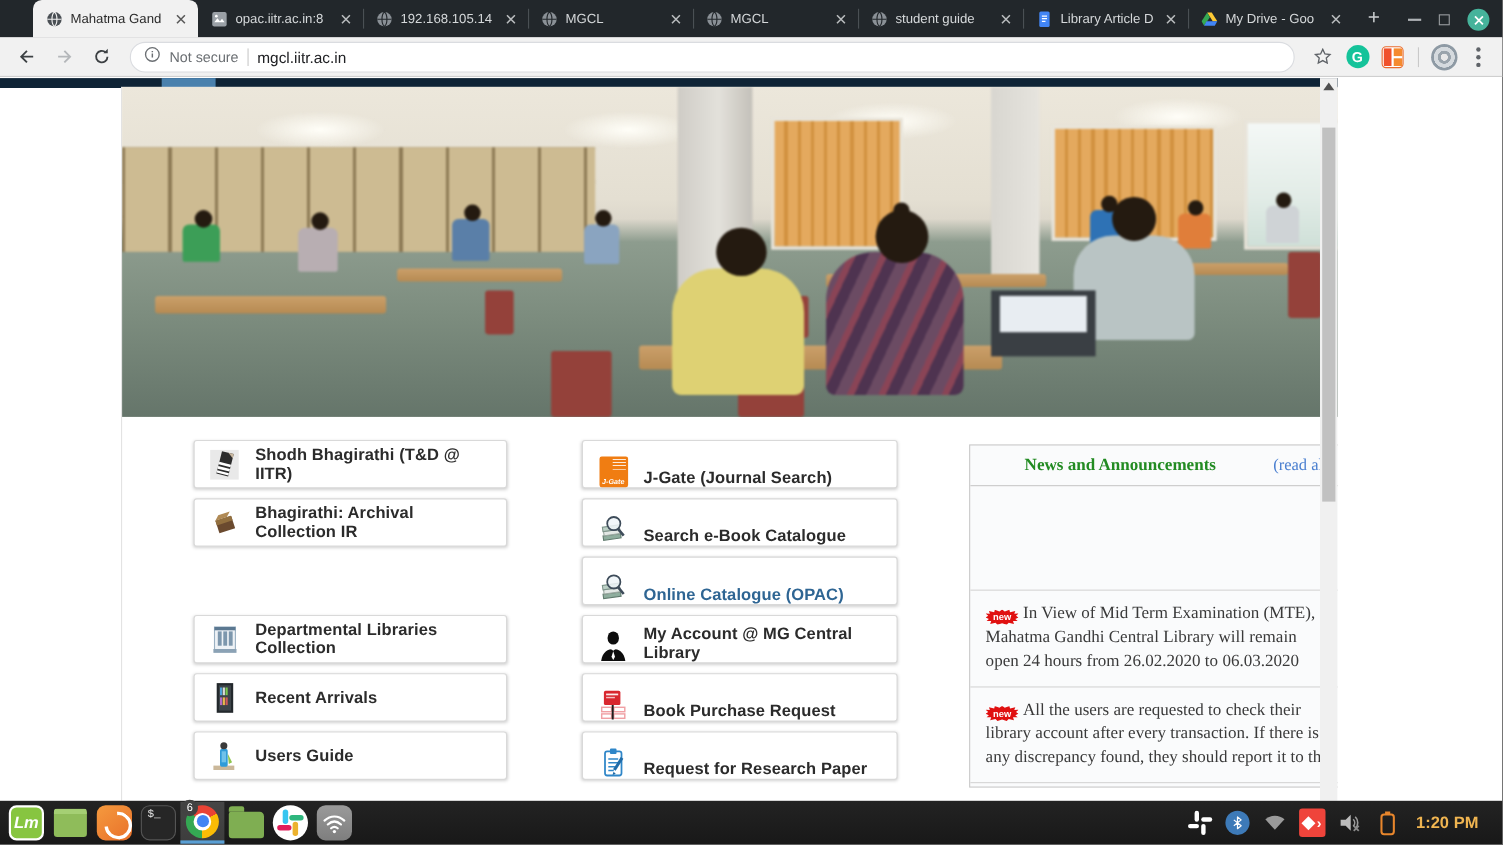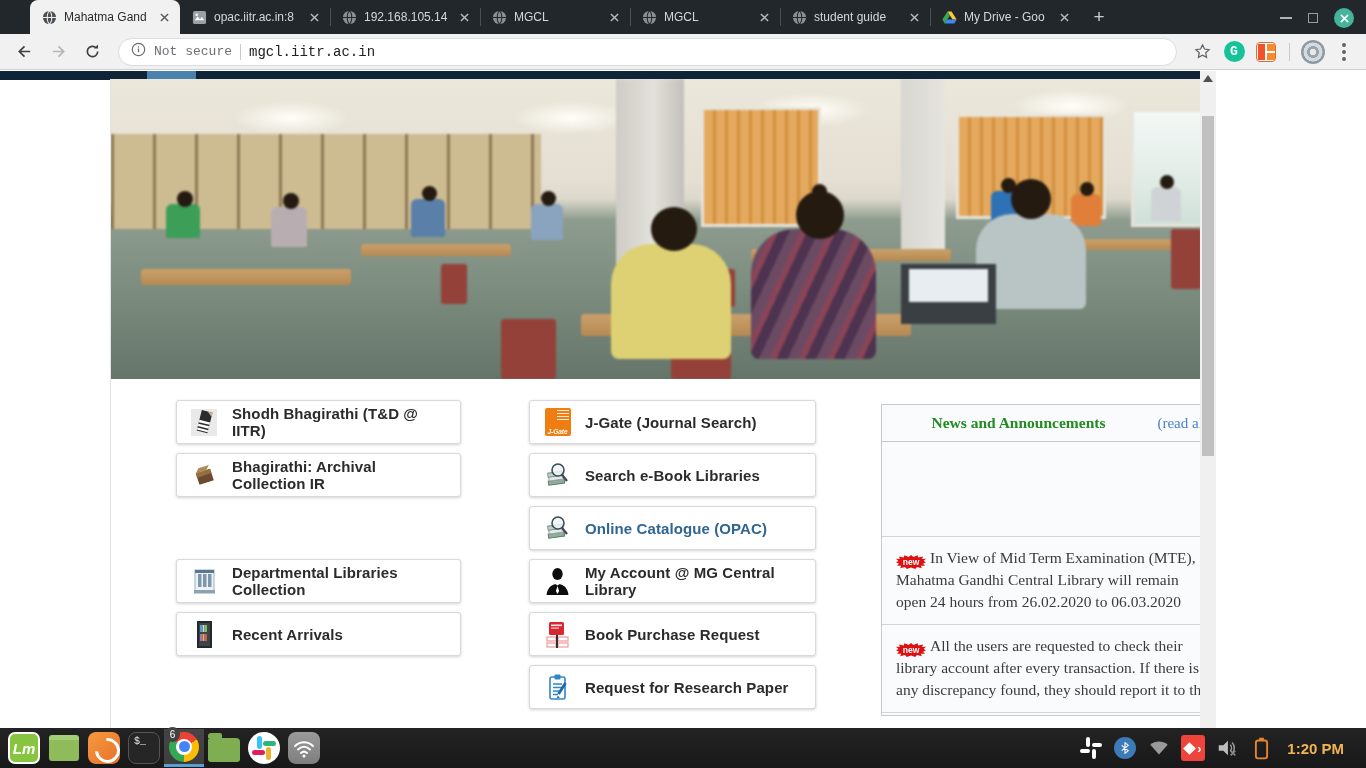--- a/index.html
+++ b/index.html
@@ -18,21 +18,21 @@
   .tclose { width:16px; height:16px; flex:0 0 16px; display:inline-flex; align-items:center; justify-content:center; border-radius:50%; }
   .tclose svg { width:9px; height:9px; }
   .newtab { width:30px; height:26px; margin:0 0 4px 4px; display:flex; align-items:center; justify-content:center; color:#c9cccf; font-size:19px; font-weight:400; cursor:pointer; }
   .wctrls { margin-left:auto; display:flex; align-items:center; gap:16px; padding:0 12px 6px 0; }
   .wc-min { width:12px; height:2px; background:#aeb2b5; }
   .wc-rst { width:10px; height:10px; border:1.5px solid #aeb2b5; transform:rotate(0deg); opacity:.85; }
   .wc-close { width:20px; height:20px; border-radius:50%; background:#46b39b; display:flex; align-items:center; justify-content:center; }
   .wc-close svg { width:9px; height:9px; }
 
   
-  .toolbar { position:absolute; left:0; top:34px; width:1366px; height:36px; background:#f1f1f1; border-bottom:1px solid #cfcfcf; display:flex; align-items:center; padding:0 10px; gap:6px;font-family:Liberation Mono, monospace; }
+  .toolbar { position:absolute; left:0; top:34px; width:1366px; height:36px; background:#f1f1f1; border-bottom:1px solid #cfcfcf; display:flex; align-items:center; padding:0 10px; gap:6px; }
   .navbtn { width:28px; height:28px; display:flex; align-items:center; justify-content:center; border-radius:50%; cursor:pointer; }
   .navbtn svg { width:17px; height:17px; }
   .omnibox { flex:1; height:28px; margin:0 6px; background:#fff; border:1px solid #dadce0; border-radius:14px; display:flex; align-items:center; padding:0 12px; gap:8px; }
   .omni-sec { color:#6b6f73; font-size:13px; }
   .omni-sep { width:1px; height:16px; background:#c9c9c9; }
   .omni-url { color:#202124; font-size:14px; }
   .ext { width:26px; height:26px; display:flex; align-items:center; justify-content:center; cursor:pointer; }
   .gramm { width:21px; height:21px; border-radius:50%; background:#15c39a; color:#fff; font-size:13px; font-weight:bold; display:flex; align-items:center; justify-content:center; }
   .orangext { width:20px; height:20px; border-radius:4px; background:#e8f; position:relative; overflow:hidden; background:#fff; border:1px solid #e8692c; }
   .orangext i { position:absolute; background:#f0512b; }
@@ -68,21 +68,21 @@
   .head { background:#241a10; border-radius:50%; }
   .shirt { border-radius:6px 6px 2px 2px; }
   .laptop { background:#3a3f44; }
   .laptop::after { content:""; position:absolute; left:8%; top:8%; width:84%; height:55%; background:#e8edf2; }
 
   
   .qbtn { position:absolute; width:285px; height:44px; background:#fff; border:1px solid #d9d9d9; border-radius:3px; box-shadow:0 1px 3px rgba(0,0,0,.18); display:flex; align-items:center; padding:0 10px 0 14px; gap:14px; cursor:pointer; }
   .qbtn .lbl { font-size:15px; font-weight:bold; color:#2b2b2b; letter-spacing:.1px; }
   .qbtn.linkblue .lbl { color:#2e6593; }
   .qico { width:27px; height:29px; flex:0 0 27px; display:flex; align-items:center; justify-content:center; position:relative; }
-  .col2 { width:287px; }
+  .col2 { width:287px;align-items:flex-end; }
   .jgate-box { width:26px; height:28px; background:#f07d12; border-radius:2px; position:relative; overflow:hidden; }
   .jgate-box .scrib { position:absolute; right:2px; top:2px; width:12px; height:10px; background:repeating-linear-gradient(0deg,#fff 0 1px, rgba(0,0,0,0) 1px 3px); opacity:.85; }
   .jgate-box .jt { position:absolute; left:0; bottom:1px; width:100%; text-align:center; color:#fff; font-size:6.5px; font-weight:bold; font-style:italic; }
 
   
   .news { position:absolute; left:770px; top:325px; width:344px; height:312px; background:#fafbfc; border:1px solid #c9c9c9; font-family:"Liberation Serif", serif; overflow:hidden; }
   .news-head { height:37px; border-bottom:1px solid #c9c9c9; display:flex; align-items:center; gap:4px; padding:0 12px;justify-content:flex-end; }
   .news-title { color:#228b22; font-weight:bold; font-size:15.5px; }
   .read-all { color:#4a7fd0; font-size:15px; cursor:pointer;margin-left:48px; }
   .news-marquee { height:95px; border-bottom:1px solid #d4d4d4; }
@@ -219,20 +219,34 @@
       <span class="t">student guide</span>
       <span class="tclose">
           <svg viewBox="0 0 10 10">
             <path d="M1 1l8 8M9 1l-8 8" stroke="#b8bbbd" stroke-width="1.6"></path>
           </svg>
         </span>
     </div>
     <div class="tab">
       <span class="fav">
           <svg viewBox="0 0 16 16">
+            <rect x="3" y="0.5" width="10" height="15" rx="1.5" fill="#4285f4"></rect>
+            <path d="M5.5 5h5M5.5 7.5h5M5.5 10h3.5" stroke="#fff" stroke-width="1.2"></path>
+          </svg>
+        </span>
+      <span class="t">Library Article D</span>
+      <span class="tclose">
+          <svg viewBox="0 0 10 10">
+            <path d="M1 1l8 8M9 1l-8 8" stroke="#b8bbbd" stroke-width="1.6"></path>
+          </svg>
+        </span>
+    </div>
+    <div class="tab">
+      <span class="fav">
+          <svg viewBox="0 0 16 16">
             <path d="M5.8 1.5h4.4L15.6 10h-4.4z" fill="#fcc934"></path>
             <path d="M5.8 1.5L0.4 10l2.4 4.3L8.4 6z" fill="#34a853"></path>
             <path d="M2.8 14.3h10.4l2.4-4.3H5.2z" fill="#4285f4"></path>
           </svg>
         </span>
       <span class="t">My Drive - Goo</span>
       <span class="tclose">
           <svg viewBox="0 0 10 10">
             <path d="M1 1l8 8M9 1l-8 8" stroke="#b8bbbd" stroke-width="1.6"></path>
           </svg>
@@ -405,20 +419,32 @@
               <rect x="9" y="5" width="2" height="7" fill="#4da3d8"></rect>
               <rect x="11.5" y="5" width="2" height="7" fill="#d8d8d8"></rect>
               <rect x="14" y="5" width="2" height="7" fill="#7ac74f"></rect>
               <rect x="9" y="14" width="2" height="7" fill="#b56bc4"></rect>
               <rect x="11.5" y="14" width="2" height="7" fill="#e8b84a"></rect>
               <rect x="14" y="14" width="2" height="7" fill="#cf5a5a"></rect>
             </svg>
           </span>
         <span class="lbl">Recent Arrivals</span>
       </div>
+      <div class="qbtn" style="left:65px;top:586px">
+        <span class="qico">
+            <svg viewBox="0 0 27 29" width="27" height="29">
+              <rect x="3" y="23" width="19" height="4" fill="#cbb89a"></rect>
+              <rect x="9" y="8" width="7" height="16" rx="1.5" fill="#2f9bd8"></rect>
+              <rect x="10.5" y="10" width="4" height="10" fill="#6fc2ea"></rect>
+              <circle cx="12.5" cy="5" r="3.2" fill="#3a3a3a"></circle>
+              <path d="M16 12l4 8-3 1.5z" fill="#8fc64f"></path>
+            </svg>
+          </span>
+        <span class="lbl">Users Guide</span>
+      </div>
 
       <div class="qbtn col2" style="left:418px;top:321px">
         <span class="qico">
             <span class="jgate-box">
               <span class="scrib"></span>
               <span class="jt">J-Gate</span>
             </span>
           </span>
         <span class="lbl">J-Gate (Journal Search)</span>
       </div>
@@ -427,21 +453,21 @@
             <svg viewBox="0 0 27 29" width="27" height="29">
               <g transform="rotate(-8 13 18)">
                 <rect x="4" y="19" width="16" height="4" fill="#8fae9e" stroke="#5f7a6d"></rect>
                 <rect x="5" y="15" width="15" height="4" fill="#e3e8e5" stroke="#9aa8a0"></rect>
                 <rect x="4.5" y="11" width="15" height="4" fill="#bcd0c6" stroke="#7d948a"></rect>
               </g>
               <circle cx="14" cy="9" r="6" fill="#eef4f8" fill-opacity="0.85" stroke="#3e4c5a" stroke-width="1.6"></circle>
               <line x1="18" y1="14" x2="23" y2="20" stroke="#3e4c5a" stroke-width="2.4"></line>
             </svg>
           </span>
-        <span class="lbl">Search e-Book Libraries</span>
+        <span class="lbl">Search e-Book Catalogue</span>
       </div>
       <div class="qbtn col2 linkblue" style="left:418px;top:427px">
         <span class="qico">
             <svg viewBox="0 0 27 29" width="27" height="29">
               <g transform="rotate(-8 13 18)">
                 <rect x="4" y="19" width="16" height="4" fill="#8fae9e" stroke="#5f7a6d"></rect>
                 <rect x="5" y="15" width="15" height="4" fill="#e3e8e5" stroke="#9aa8a0"></rect>
                 <rect x="4.5" y="11" width="15" height="4" fill="#bcd0c6" stroke="#7d948a"></rect>
               </g>
               <circle cx="14" cy="9" r="6" fill="#eef4f8" fill-opacity="0.85" stroke="#3e4c5a" stroke-width="1.6"></circle>

